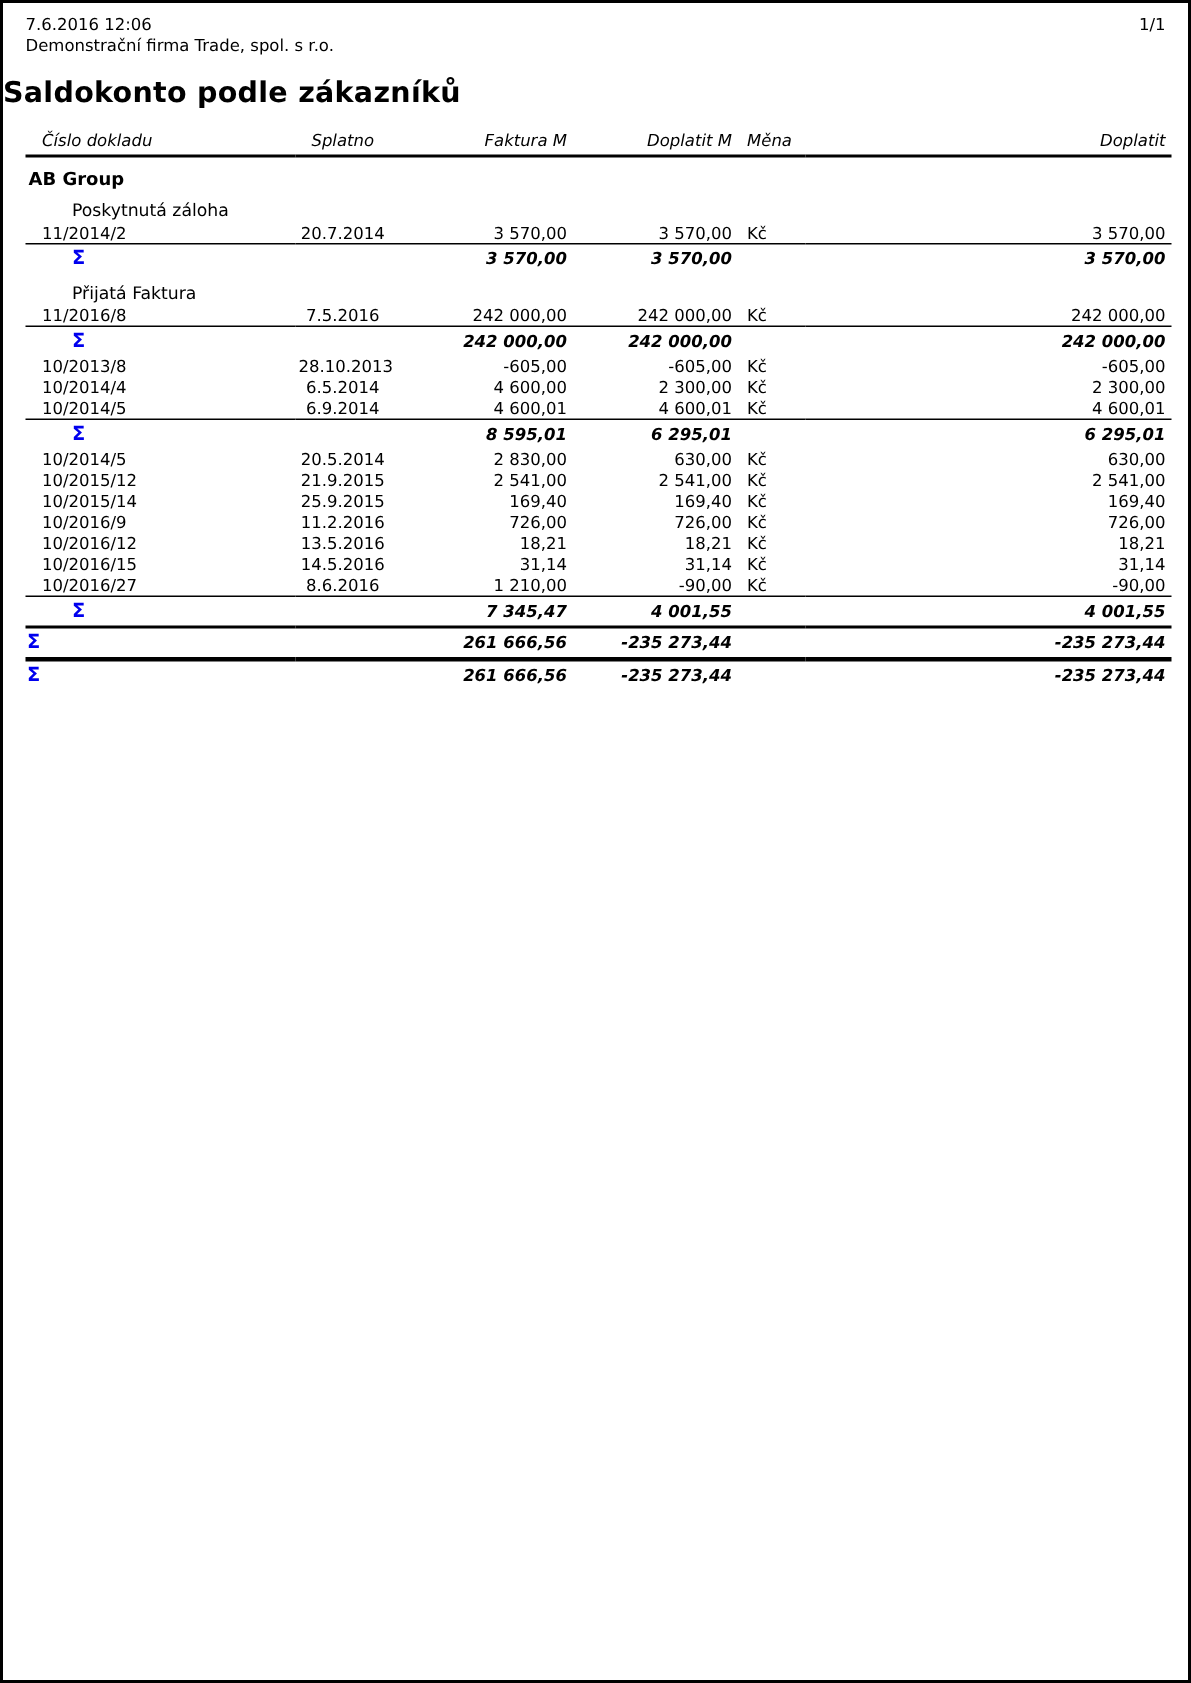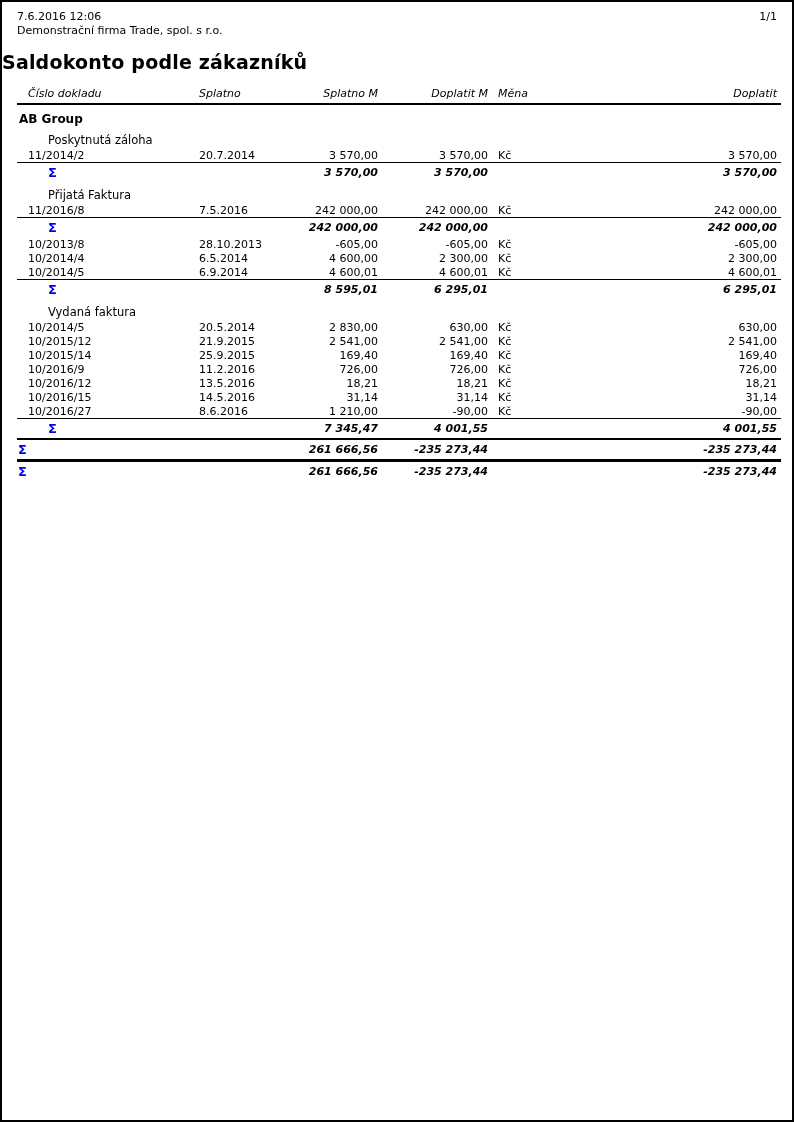--- a/index.html
+++ b/index.html
@@ -11,21 +11,21 @@
   .hdr-block { padding:8px 15px 0 15px; font-size:11px; line-height:14px; }
   .hdr-line1 { display:flex; justify-content:space-between; }
   .report-title { font-size:19px; font-weight:bold; margin-top:13px; letter-spacing:0.2px; }
   table.report {
     width:764px; margin:13px 15px 0 15px; border-collapse:collapse;
     font-size:11px; table-layout:fixed;
   }
   td { padding:1px 2px 0 2px; height:13px; line-height:12px; white-space:nowrap;
        overflow:hidden; vertical-align:bottom; }
   .num { text-align:right; padding-right:4px; }
-  .c-due { text-align:left; padding-right:4px; }
+  .c-due { text-align:center; padding-right:4px; }
   .c-cur { padding-left:6px; }
   tr.colhead td { font-style:italic; border-bottom:2px solid var(--line,#000); padding-bottom:3px; }
   tr.colhead td.c-doc { padding-left:11px; }
   tr.customer td { font-weight:bold; font-size:12px; padding-top:7px; padding-bottom:2px; }
   tr.subhead td { font-weight:normal; font-size:11.5px; padding-left:31px; padding-top:6px; padding-bottom:2px; }
   tr.detail td.c-doc { padding-left:11px; }
   tr.sum td { border-top:1.5px solid var(--line,#000); font-weight:bold; font-style:italic; padding-top:3px; padding-bottom:3px; }
   tr.sum td.sigma { color:var(--sigma,#0000EE); font-style:normal; font-size:13px; line-height:13px; padding-left:31px; }
   tr.total td { border-top:2px solid var(--line,#000); font-weight:bold; font-style:italic; padding-top:3px; padding-bottom:3px; }
   tr.total td.sigma, tr.grand td.sigma { color:var(--sigma,#0000EE); font-style:normal; font-size:13px; line-height:13px; padding-left:1px; }
@@ -52,21 +52,21 @@
         <col style="width:65px">
         <col style="width:120px">
       <col style="width:110px">
         <col style="width:45px">
         <col style="width:244px">
     </colgroup>
     <thead>
       <tr class="colhead">
         <td class="c-doc">Číslo dokladu</td>
         <td class="c-due">Splatno</td>
-        <td class="num">Splatno M</td>
+        <td class="num">Faktura M</td>
         <td class="num">Doplatit M</td>
         <td class="c-cur">Měna</td>
         <td class="num">Doplatit</td>
       </tr>
     </thead>
     <tbody id="report-body">
         <tr class="customer">
           <td colspan="6">AB Group</td>
         </tr>
         <tr class="subhead">
@@ -132,23 +132,20 @@
           <td class="num">4 600,01</td>
         </tr>
         <tr class="sum">
           <td class="sigma">Σ</td>
           <td></td>
           <td class="num">8 595,01</td>
           <td class="num">6 295,01</td>
           <td class="c-cur"></td>
           <td class="num">6 295,01</td>
         </tr>
-        <tr class="subhead">
-          <td colspan="6">Vydaná faktura</td>
-        </tr>
         <tr class="detail">
           <td class="c-doc">10/2014/5</td>
           <td class="c-due">20.5.2014</td>
           <td class="num">2 830,00</td>
           <td class="num">630,00</td>
           <td class="c-cur">Kč</td>
           <td class="num">630,00</td>
         </tr>
         <tr class="detail">
           <td class="c-doc">10/2015/12</td>

